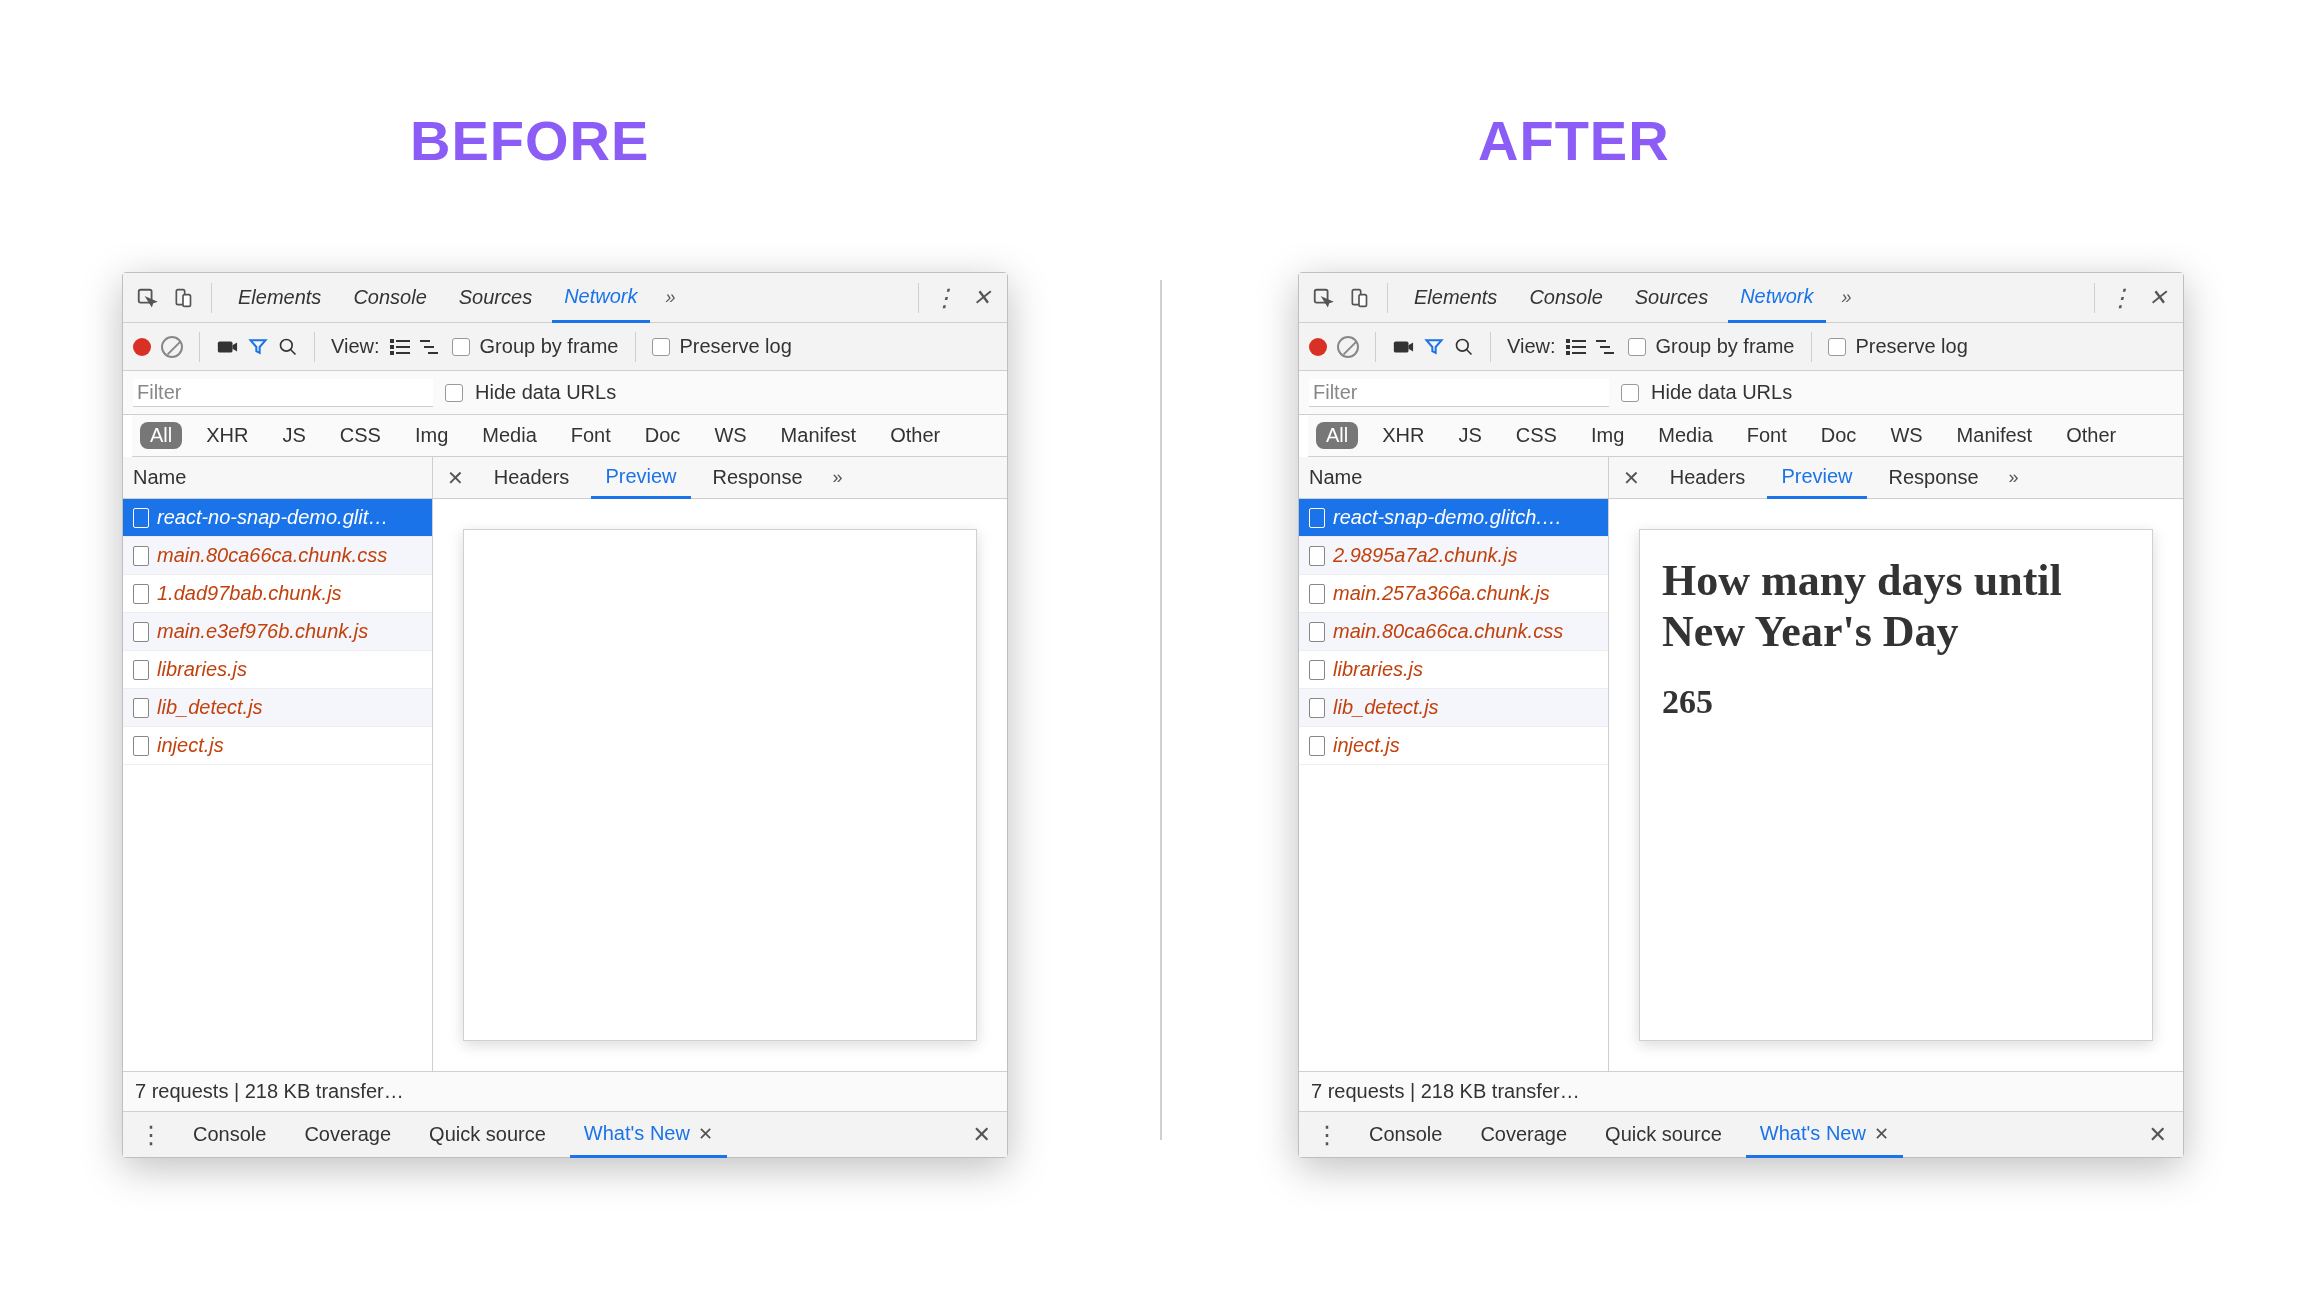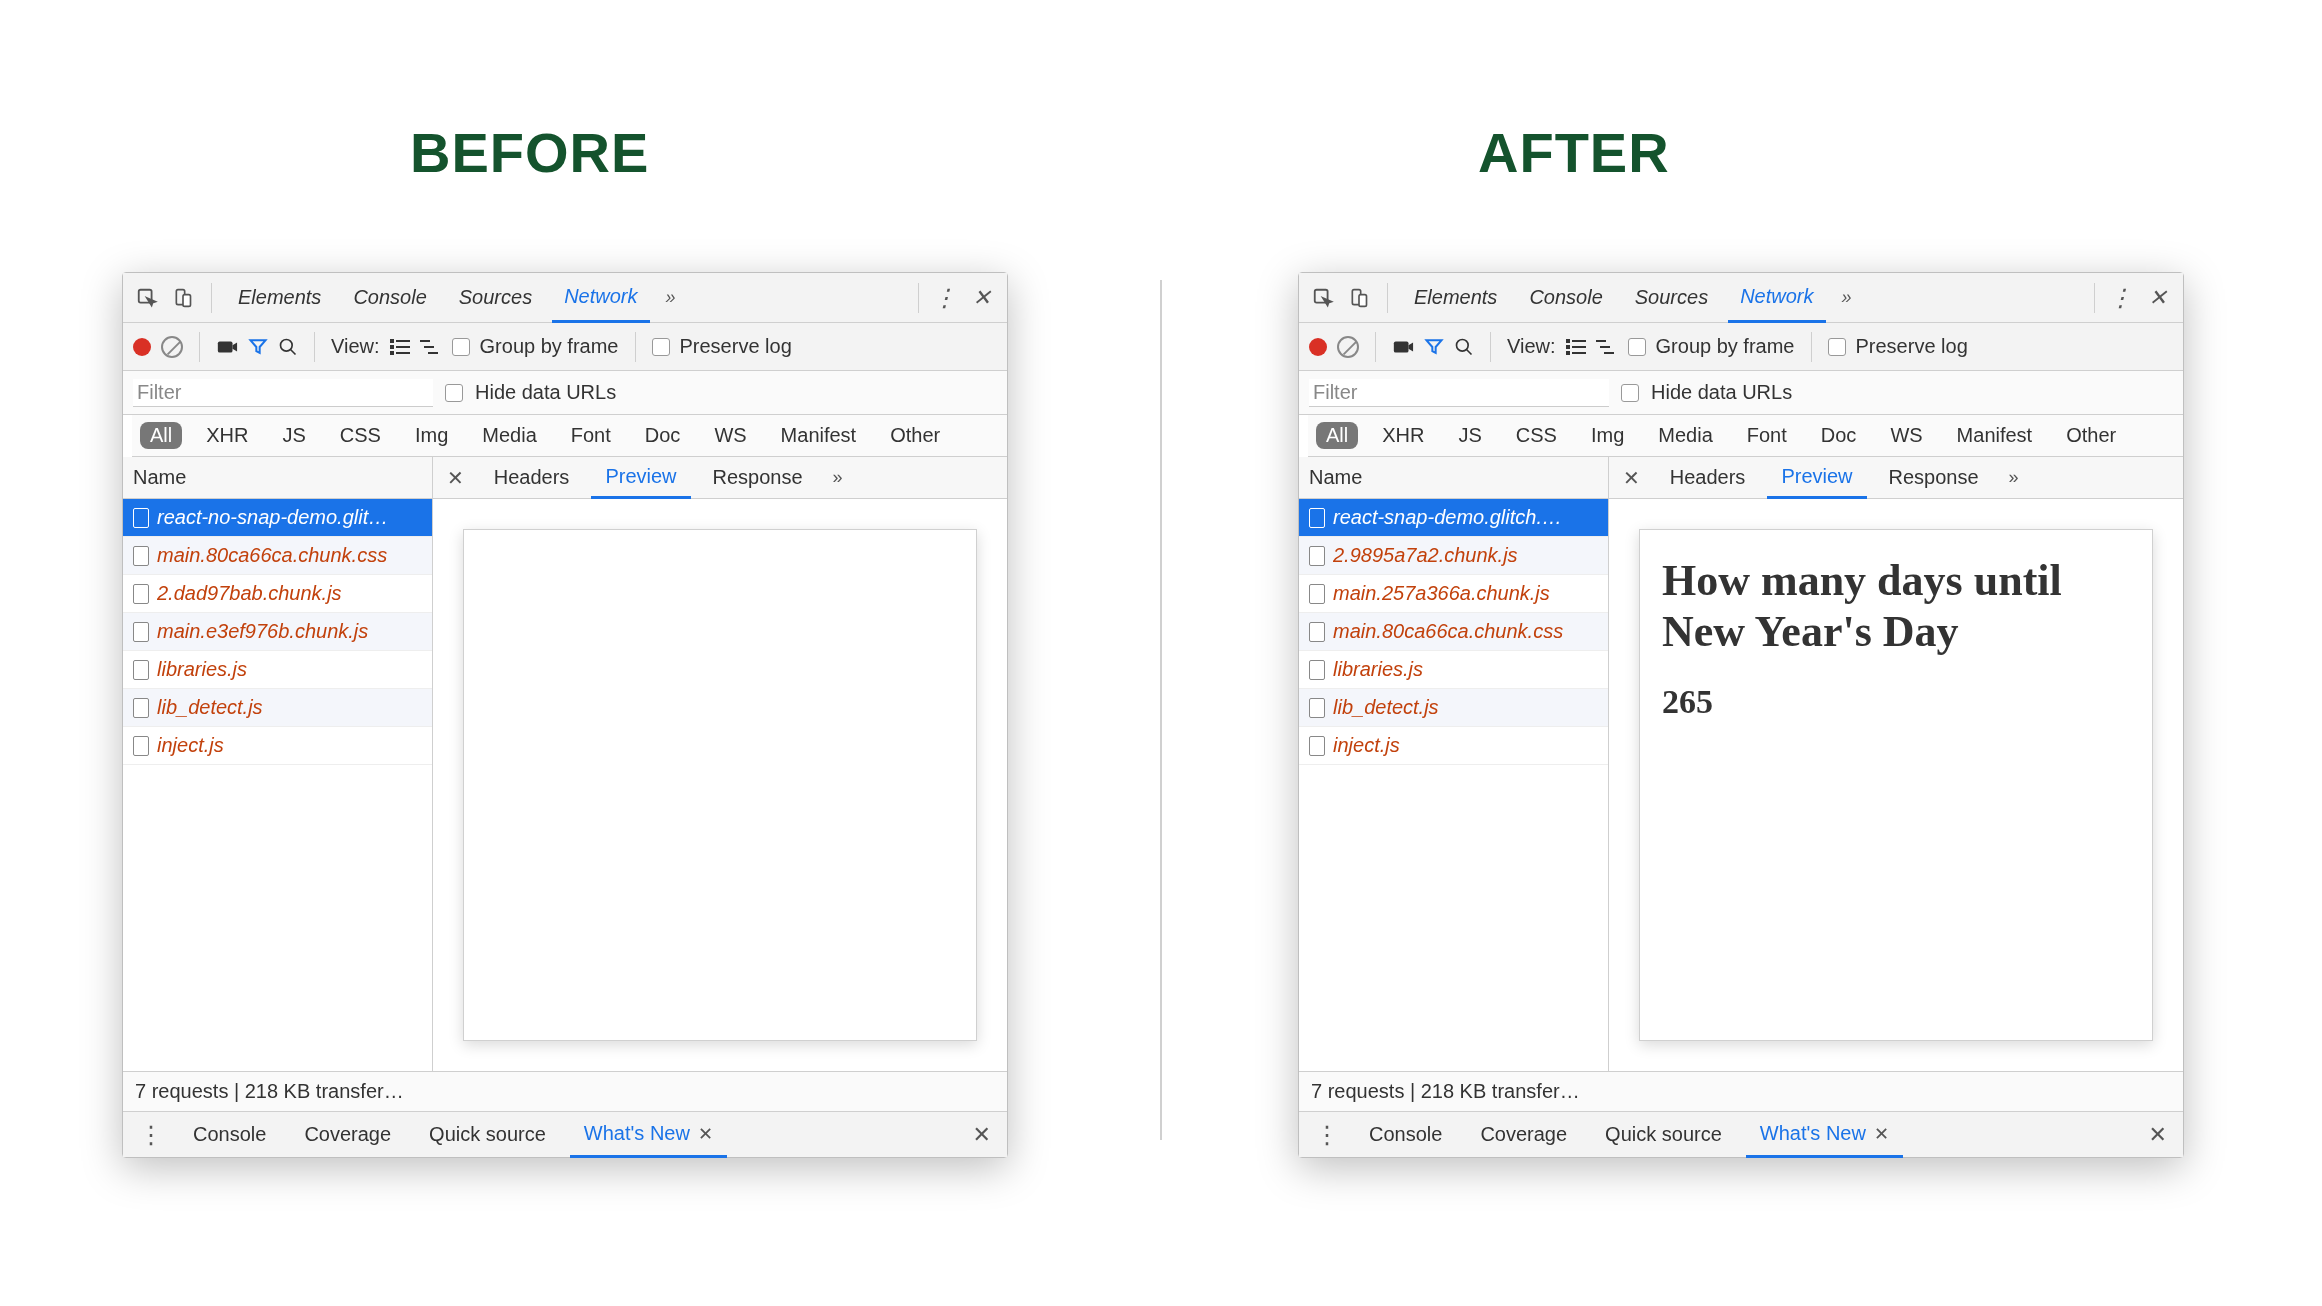--- a/index.html
+++ b/index.html
@@ -9,23 +9,23 @@
     height: 1306px;
     background: #fff;
     font-family: -apple-system, BlinkMacSystemFont, "Segoe UI", Helvetica, Arial, sans-serif;
     position: relative;
     overflow: hidden;
   }
   .heading {
     position: absolute;
     font-size: 56px;
     font-weight: 700;
-    color: #14532d;
+    color: #8b5cf6;
     letter-spacing: 1px;
-    top: 120px;
+    top: 108px;
     text-align: center;
   }
   .heading.before { left: 410px; }
   .heading.after  { left: 1478px; }
   .vdiv {
     position: absolute;
     left: 1160px;
     top: 280px;
     width: 2px;
     height: 860px;
@@ -367,21 +367,21 @@
         <div class="reqitem selected">
             <span class="doc-ic"></span>
             <span class="label">react-no-snap-demo.glit…</span>
           </div>
         <div class="reqitem">
             <span class="doc-ic"></span>
             <span class="label">main.80ca66ca.chunk.css</span>
           </div>
         <div class="reqitem">
             <span class="doc-ic"></span>
-            <span class="label">2.dad97bab.chunk.js</span>
+            <span class="label">1.dad97bab.chunk.js</span>
           </div>
         <div class="reqitem">
             <span class="doc-ic"></span>
             <span class="label">main.e3ef976b.chunk.js</span>
           </div>
         <div class="reqitem">
             <span class="doc-ic"></span>
             <span class="label">libraries.js</span>
           </div>
         <div class="reqitem">

